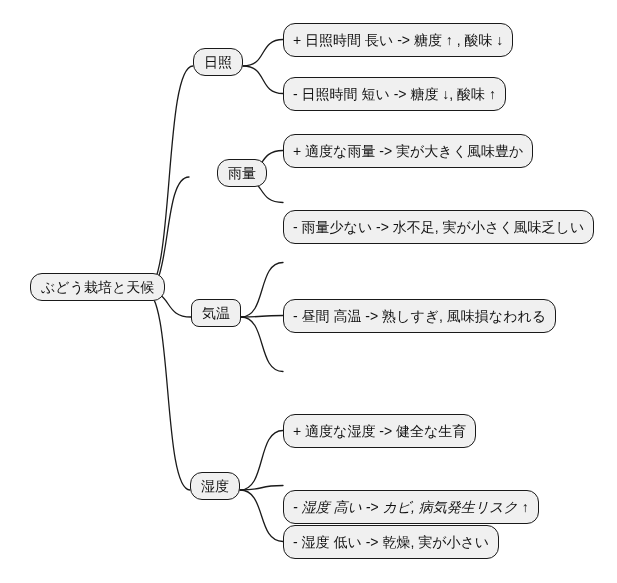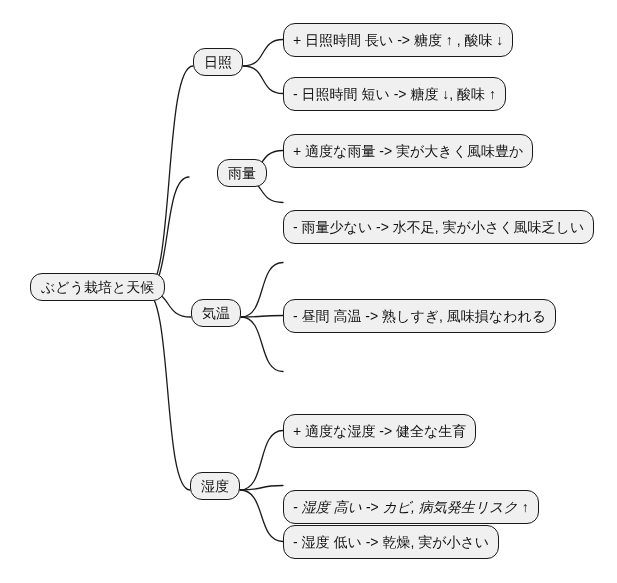--- a/index.html
+++ b/index.html
@@ -43,21 +43,21 @@
     line-height: 1;
     padding: 0 10px;
     border-radius: 12px;
   }
   .root, .branch { height: 28px; }
   .leaf { height: 33px; left: 283px; padding: 16px 9px; }
 
   #n-root { left: 10px;  top: 273px; margin-left: 20px; }
   #n-b0   { left: 193px; top: 48px;  }
   #n-b1   { left: 189px; top: 159px; margin-left: 28px; }
-  #n-b2   { left: 191px; top: 299px; }
+  #n-b2   { left: 191px; top: 299px; border-radius: 8px; }
   #n-b3   { left: 190px; top: 472px; }
 
   #n-b0-c0 { top: 23px;  }
   #n-b0-c1 { top: 77px;  }
   #n-b1-c0 { top: 134px; }
   #n-b1-c1 { top: 186px; margin-top: 24px; }
   #n-b2-c0 { top: 246px; }
   #n-b2-c1 { top: 299px; }
   #n-b2-c2 { top: 355px; }
   #n-b3-c0 { top: 414px; }

